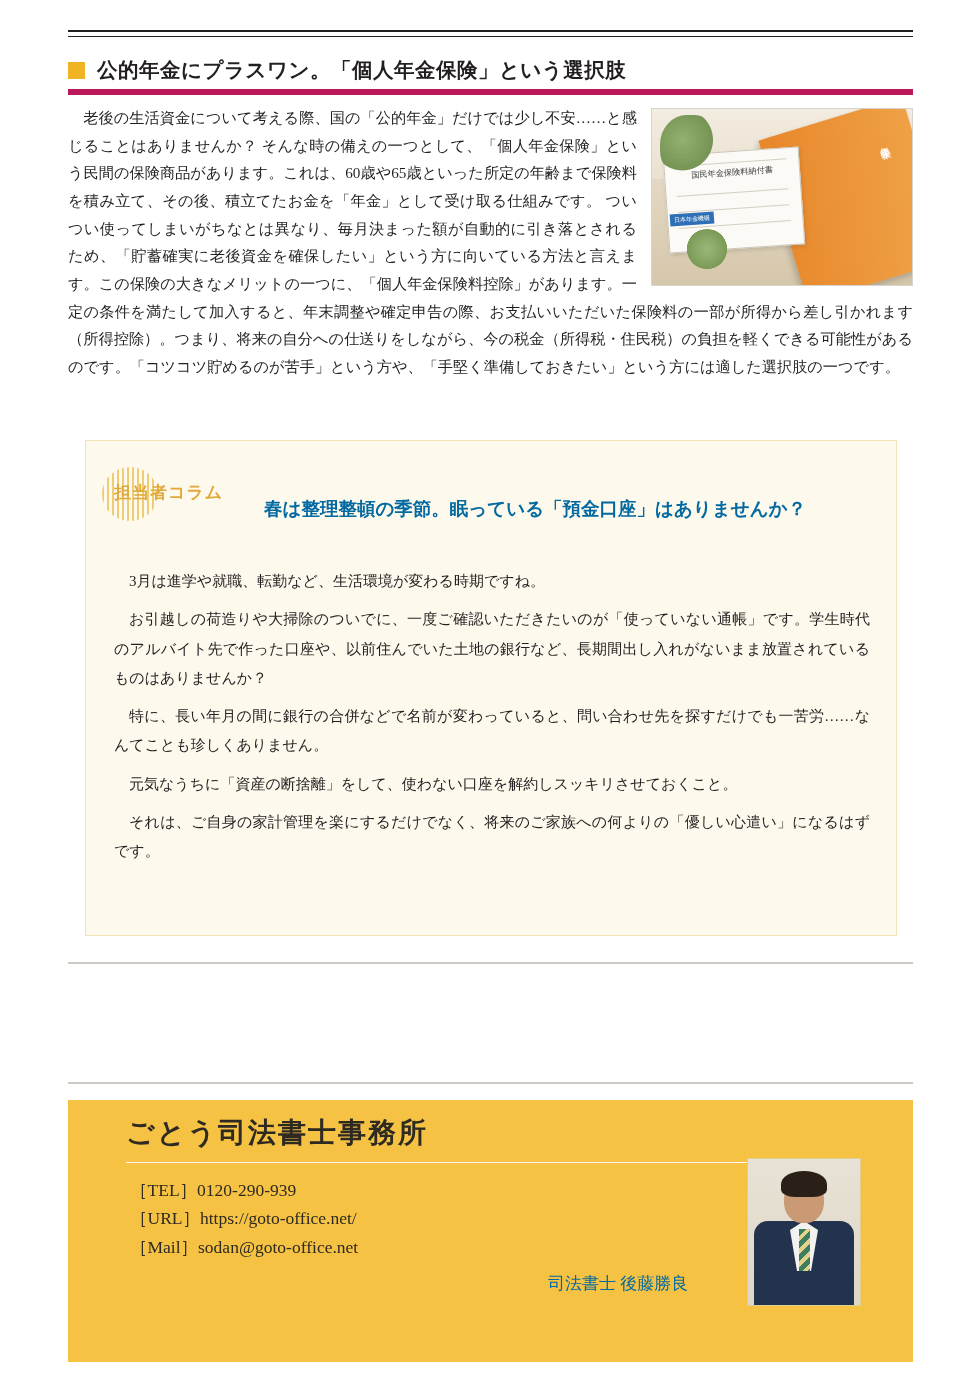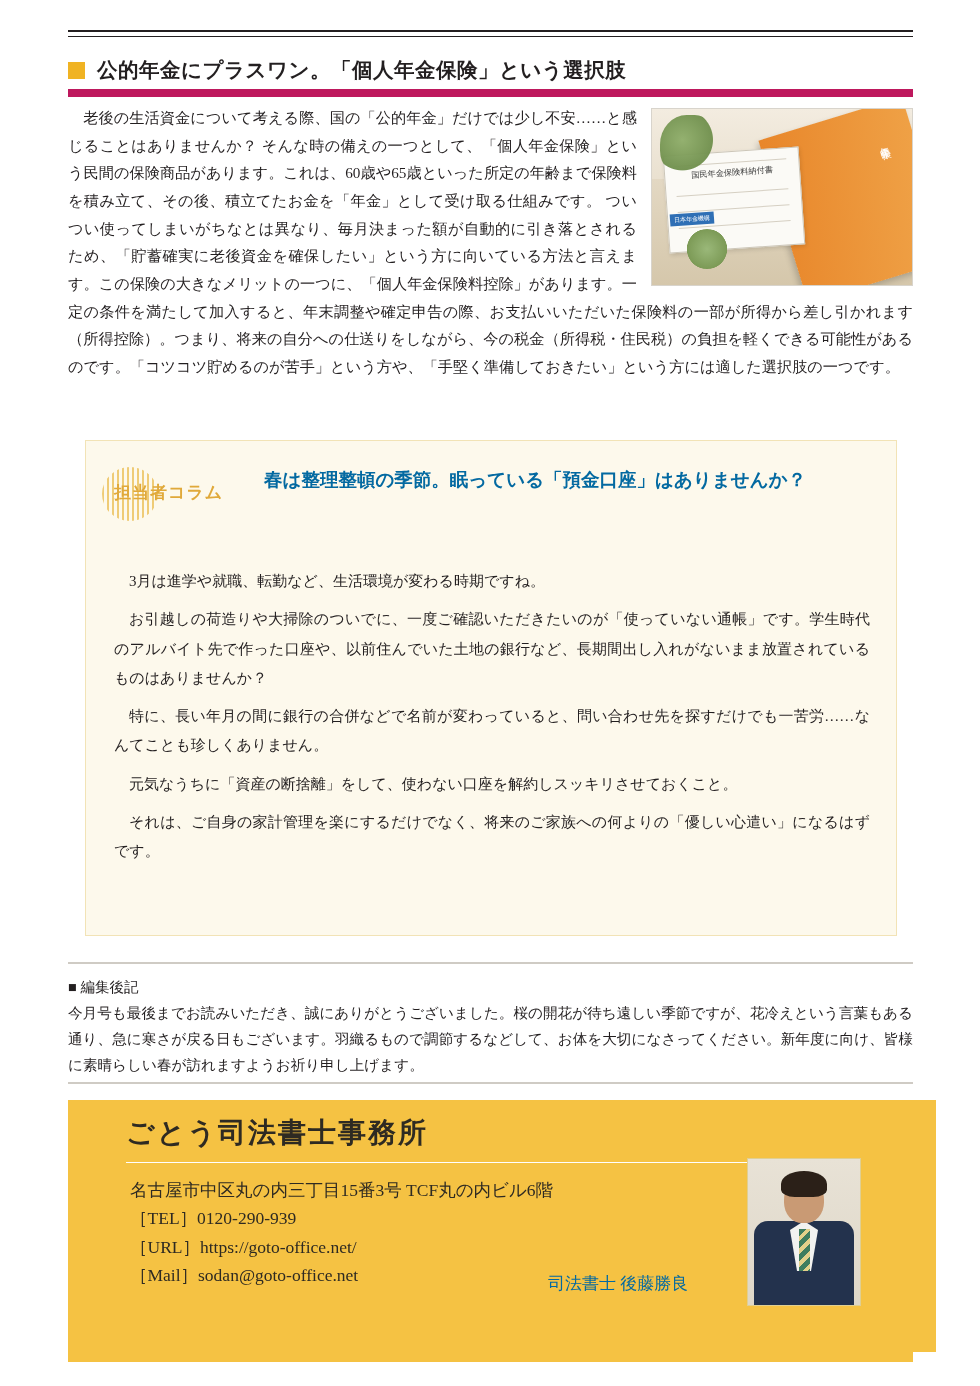--- a/index.html
+++ b/index.html
@@ -43,21 +43,21 @@
   .sec1 {
     position: absolute;
     left: 68px; top: 58px;
     width: 845px;
   }
   .head-row {
     display: flex;
     align-items: center;
     gap: 12px;
     padding-bottom: 6px;
-    border-bottom: 8px solid #be185d;
+    border-bottom: 6px solid #be185d;
   }
   .head-square {
     width: 17px; height: 17px;
     background: #f0b323;
     flex: 0 0 auto;
   }
   .head-title {
     font-size: 20.5px;
     font-weight: bold;
     letter-spacing: 0.5px;
@@ -175,21 +175,21 @@
     width: 810px;
     height: 494px;
     background: #fdf9ec;
     border: 1px solid #f2e3b6;
   }
   .col-head {
     position: absolute;
     left: 16px; top: 26px;
     width: 780px;
     display: flex;
-    align-items: flex-start;
+    align-items: flex-end;
   }
   .col-badge {
     position: relative;
     width: 146px;
     height: 54px;
     flex: 0 0 auto;
   }
   .col-badge .fan {
     position: absolute;
     left: 0; top: 0;
@@ -264,21 +264,20 @@
     background: #cfcbc4;
   }
 
   
   .footer {
     position: absolute;
     left: 68px; top: 1100px;
     width: 845px;
     height: 252px;
     background: #f5c243;
-    padding-left: 23px;
   }
   .footer-inner {
     position: absolute;
     left: 0; top: 0;
     width: 845px;
     height: 252px;
   }
   .firm-name {
     position: absolute;
     left: 58px; top: 14px;
@@ -406,33 +405,28 @@
       <p>3月は進学や就職、転勤など、生活環境が変わる時期ですね。</p>
       <p>お引越しの荷造りや大掃除のついでに、一度ご確認いただきたいのが「使っていない通帳」です。学生時代のアルバイト先で作った口座や、以前住んでいた土地の銀行など、長期間出し入れがないまま放置されているものはありませんか？</p>
       <p>特に、長い年月の間に銀行の合併などで名前が変わっていると、問い合わせ先を探すだけでも一苦労……なんてことも珍しくありません。</p>
       <p>元気なうちに「資産の断捨離」をして、使わない口座を解約しスッキリさせておくこと。</p>
       <p>それは、ご自身の家計管理を楽にするだけでなく、将来のご家族への何よりの「優しい心遣い」になるはずです。</p>
     </div>
   </div>
 
   <div class="mid-rule"></div>
 
-  <div class="editor">
-    <div class="editor-title">■ 編集後記</div>
-    <p class="editor-body">今月号も最後までお読みいただき、誠にありがとうございました。桜の開花が待ち遠しい季節ですが、花冷えという言葉もある通り、急に寒さが戻る日もございます。羽織るもので調節するなどして、お体を大切になさってください。新年度に向け、皆様に素晴らしい春が訪れますようお祈り申し上げます。</p>
-  </div>
 
   <div class="bot-rule"></div>
 
   <div class="footer">
     <div class="footer-inner">
       <div class="firm-name">ごとう司法書士事務所</div>
       <div class="firm-rule"></div>
       <div class="contact">
-        <div>名古屋市中区丸の内三丁目15番3号 TCF丸の内ビル6階</div>
         <div>［TEL］0120-290-939</div>
         <div>［URL］https://goto-office.net/</div>
         <div>［Mail］sodan@goto-office.net</div>
       </div>
       <div class="person">司法書士 後藤勝良</div>
       <div class="portrait">
         <div class="body"></div>
         <div class="shirt"></div>
         <div class="tie"></div>
         <div class="head"></div>

